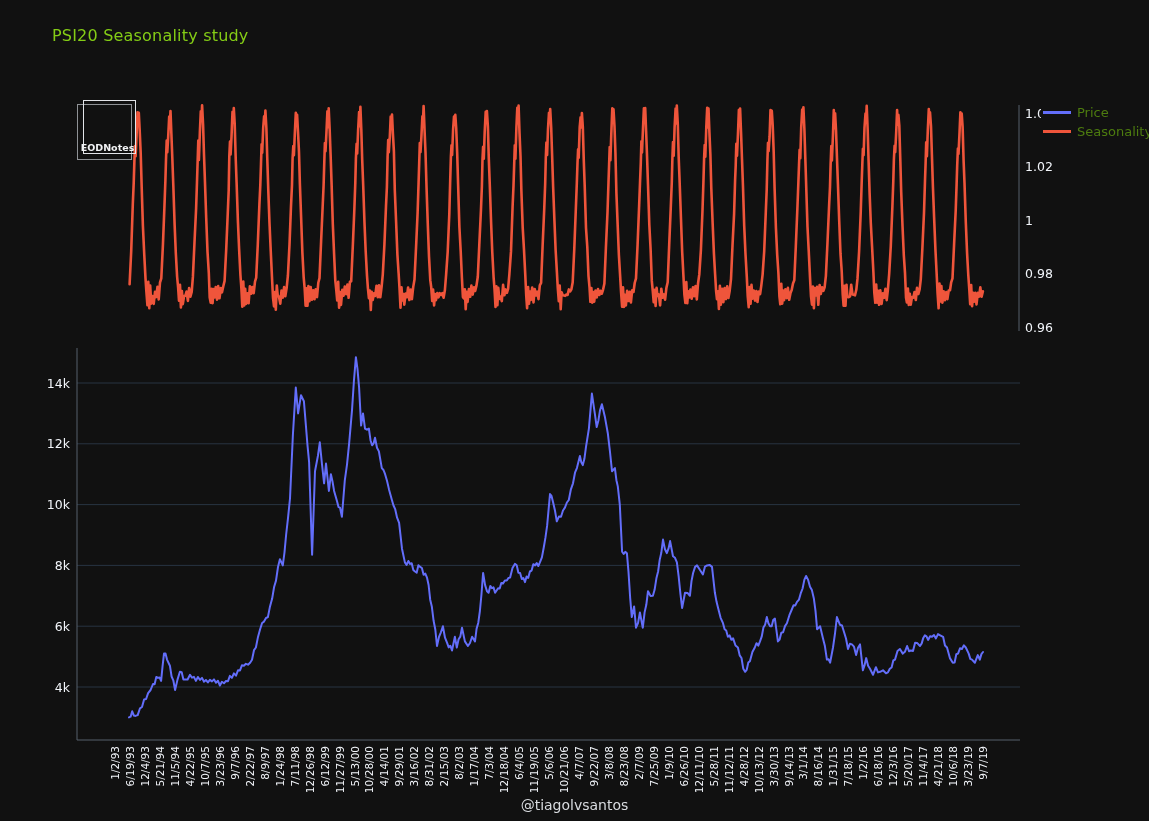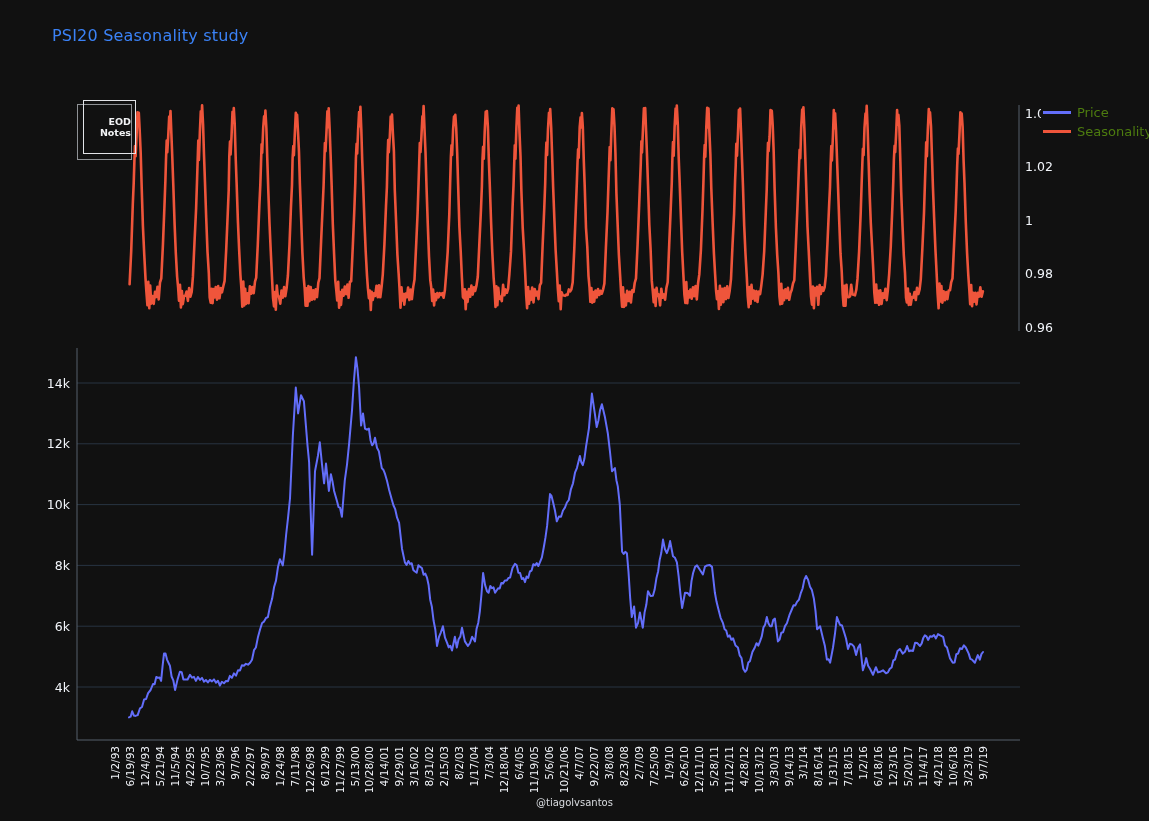--- a/index.html
+++ b/index.html
@@ -1,31 +1,31 @@
 <!DOCTYPE html>
 <html><head>
 <meta charset="utf-8">
 <style>
   html,body{margin:0;padding:0;background:#111111;}
   .stage{position:relative;width:1149px;height:821px;background:#111111;overflow:hidden;
          font-family:"DejaVu Sans","Liberation Sans",sans-serif;}
-  .chart-title{position:absolute;left:52px;top:26px;font-size:16px;color:#3b82f6;letter-spacing:.2px;}
+  .chart-title{position:absolute;left:52px;top:26px;font-size:16px;color:#84cc16;letter-spacing:.2px;}
   svg{position:absolute;left:0;top:0;}
   .legend{position:absolute;left:1041px;top:102px;background:#111111;padding:1px 2px;}
   .legend-row{display:flex;align-items:center;height:19px;cursor:pointer;}
   .legend-swatch{width:28px;height:0;border-top:3px solid #fff;margin-right:6px;}
   .legend-label{font-size:13px;color:#4d7c0f;white-space:nowrap;}
   .badge{position:absolute;left:74px;top:97px;width:70px;height:70px;}
   .badge-box-back{position:absolute;left:3px;top:7px;width:53px;height:54px;border:1px solid #8f9296;}
   .badge-box-front{position:absolute;left:9px;top:3px;width:53px;height:54px;border:1px solid #e2e4e8;
-                   display:flex;flex-direction:column;justify-content:center;align-items:flex-end;
+                   display:flex;flex-direction:row;justify-content:center;align-items:flex-end;
                    padding-right:4px;box-sizing:border-box;background:transparent;}
   .badge-line{font-size:9.5px;font-weight:bold;color:#f2f3f5;line-height:11px;}
   .watermark{position:absolute;left:0;top:797px;width:1149px;text-align:center;
-             font-size:10px;color:#d9dce0;}
+             font-size:14px;color:#d9dce0;}
 </style>
 </head>
 <body>
 
 <div class="stage">
   <div class="chart-title">PSI20 Seasonality study</div>
 
   <svg id="plot" width="1149" height="821">
       <line x1="77" y1="383.0" x2="1020" y2="383.0" stroke="#283442" stroke-width="1"></line>
       <text x="70" y="387.5" fill="#f2f5fa" font-size="12.5" text-anchor="end">14k</text>

